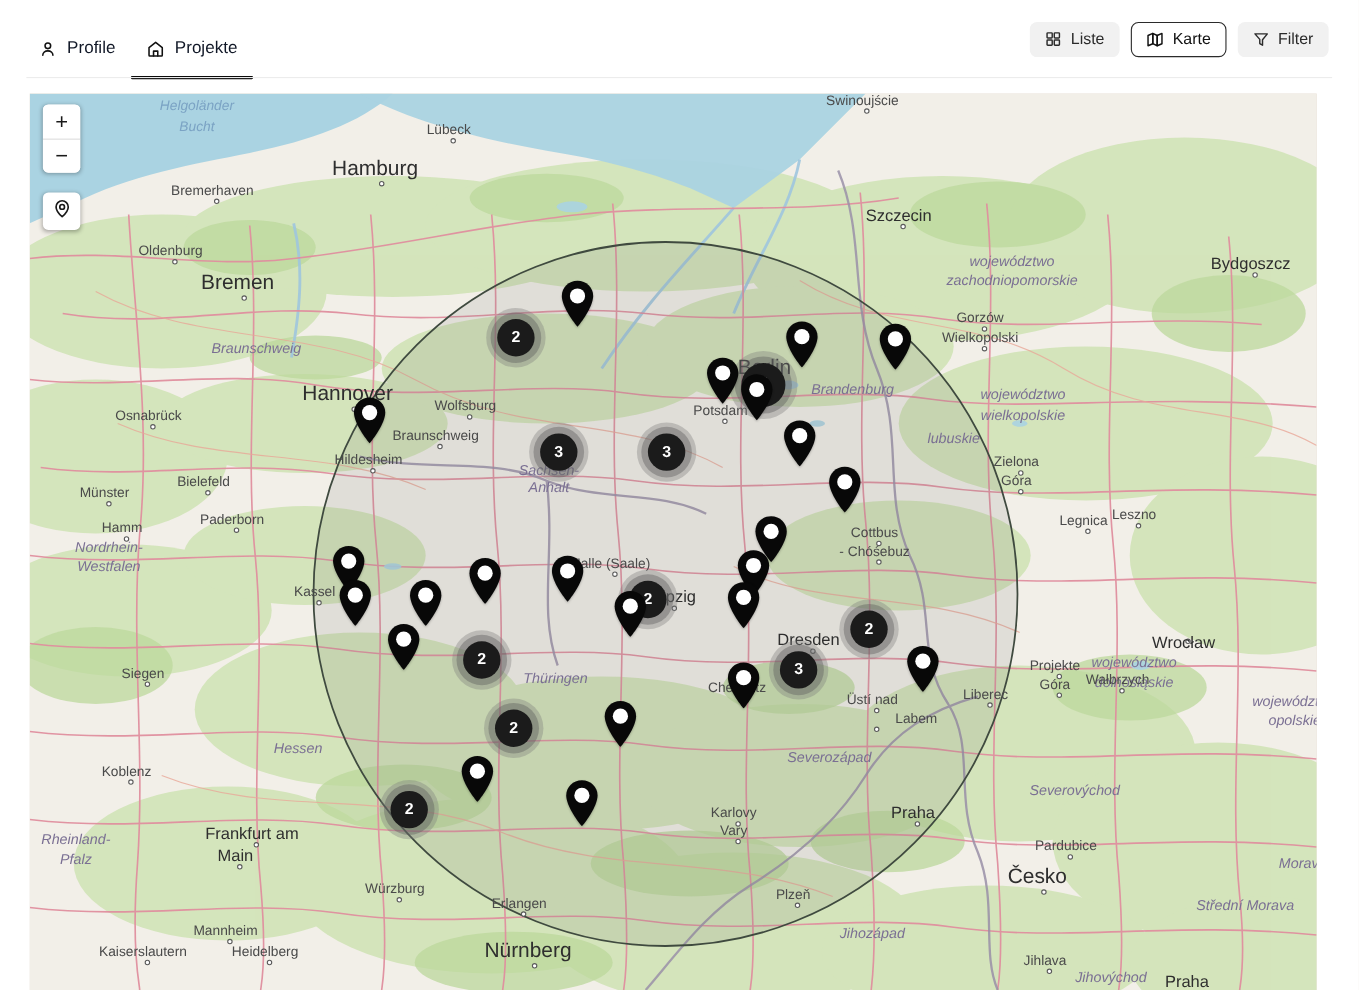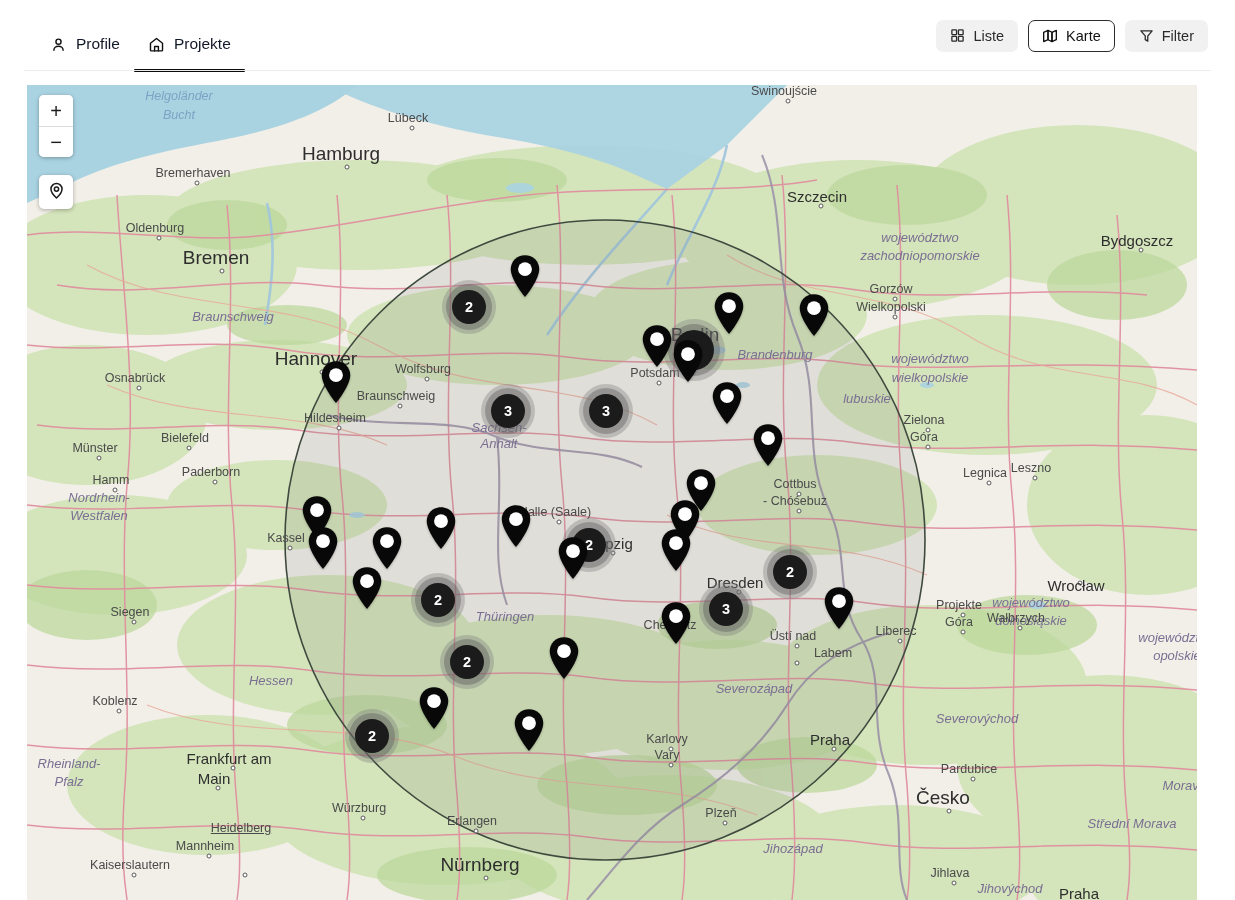--- a/index.html
+++ b/index.html
@@ -14,21 +14,21 @@
   .header {
     position: relative;
     height: 71px;
     background: #ffffff;
   }
   .header-inner {
     display: flex;
     align-items: center;
     justify-content: space-between;
     height: 100%;
-    padding: 0 27px 0 36px;
+    padding: 0 27px 0 21px;
     gap: 48px;
   }
   .tabs { display: flex; align-items: flex-end; gap: 0; height: 100%; padding-bottom: 0; }
   .tab {
     display: flex; align-items: center; gap: 9px;
     padding: 0 14px 8px 14px;
     height: 46px;
     align-self: flex-end;
     cursor: pointer;
     color: #111827;
@@ -486,21 +486,21 @@
       <div class="map-label region" style="left: 42px; top: 696px;">Pfalz</div>
       <div class="map-label town" style="left: 332px; top: 723px;">Würzburg</div>
       <div class="city-dot" style="left: 336px; top: 733px;"></div>
       <div class="map-label town" style="left: 445px; top: 736px;">Erlangen</div>
       <div class="city-dot" style="left: 449px; top: 746px;"></div>
       <div class="map-label town" style="left: 694px; top: 728px;">Plzeň</div>
       <div class="city-dot" style="left: 698px; top: 738px;"></div>
       <div class="map-label region" style="left: 1105px; top: 738px;">Střední Morava</div>
       <div class="map-label town" style="left: 178px; top: 761px;">Mannheim</div>
       <div class="city-dot" style="left: 182px; top: 771px;"></div>
-      <div class="map-label town" style="left: 214px; top: 743px; text-decoration: underline;">Heidelberg</div>
+      <div class="map-label town" style="left: 214px; top: 780px;">Heidelberg</div>
       <div class="city-dot" style="left: 218px; top: 790px;"></div>
       <div class="map-label city big" style="left: 453px; top: 780px;">Nürnberg</div>
       <div class="city-dot" style="left: 459px; top: 793px;"></div>
       <div class="map-label town" style="left: 923px; top: 788px;">Jihlava</div>
       <div class="city-dot" style="left: 927px; top: 798px;"></div>
       <div class="map-label region" style="left: 766px; top: 763px;">Jihozápad</div>
       <div class="map-label region" style="left: 983px; top: 803px;">Jihovýchod</div>
       <div class="map-label town" style="left: 103px; top: 780px;">Kaiserslautern</div>
       <div class="city-dot" style="left: 107px; top: 790px;"></div>
       <div class="map-label city" style="left: 1052px; top: 808px;">Praha</div>

